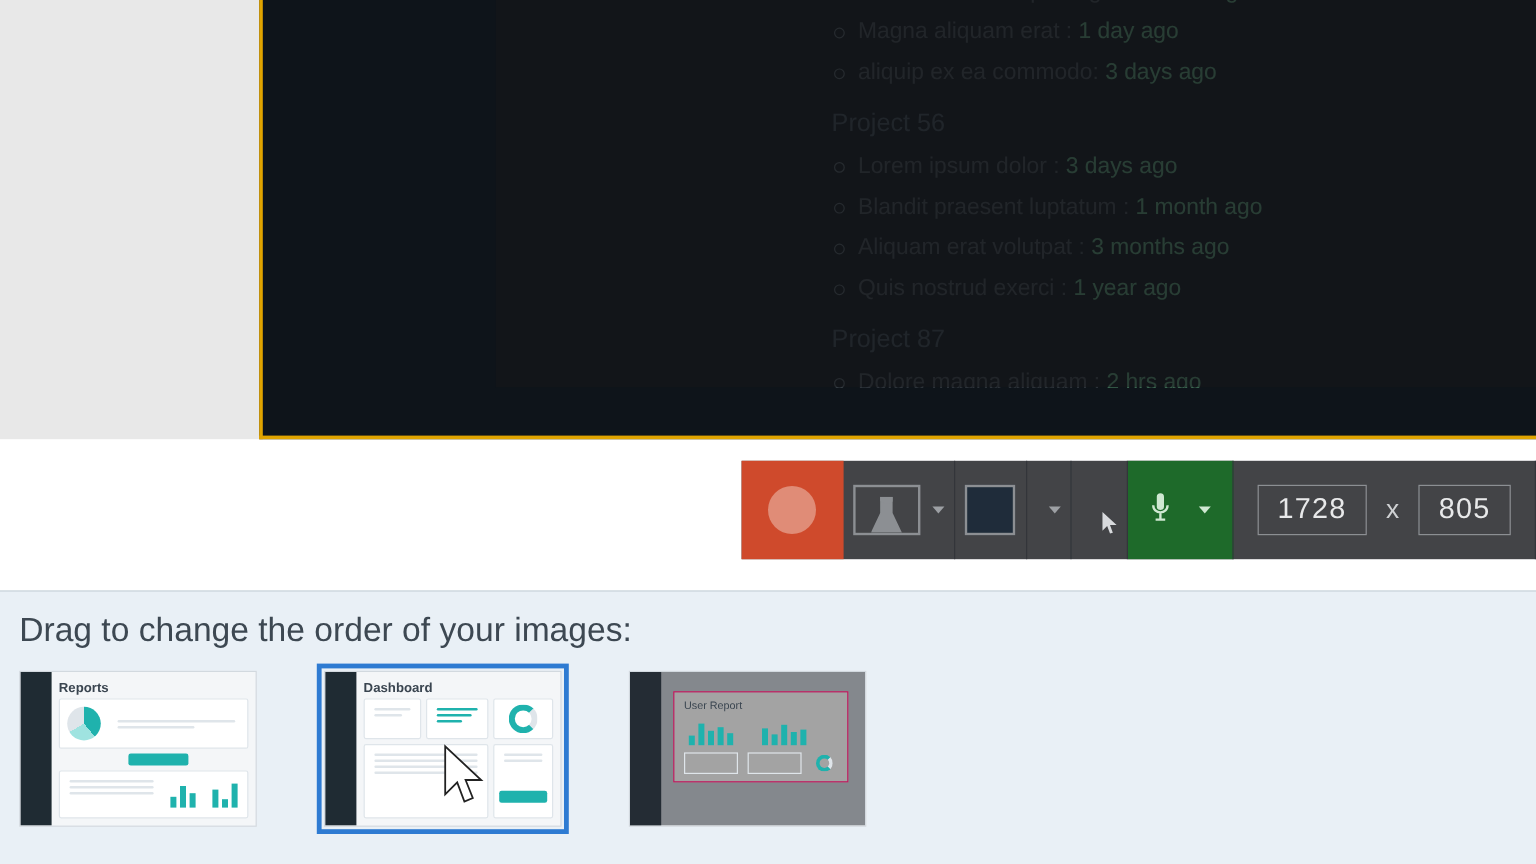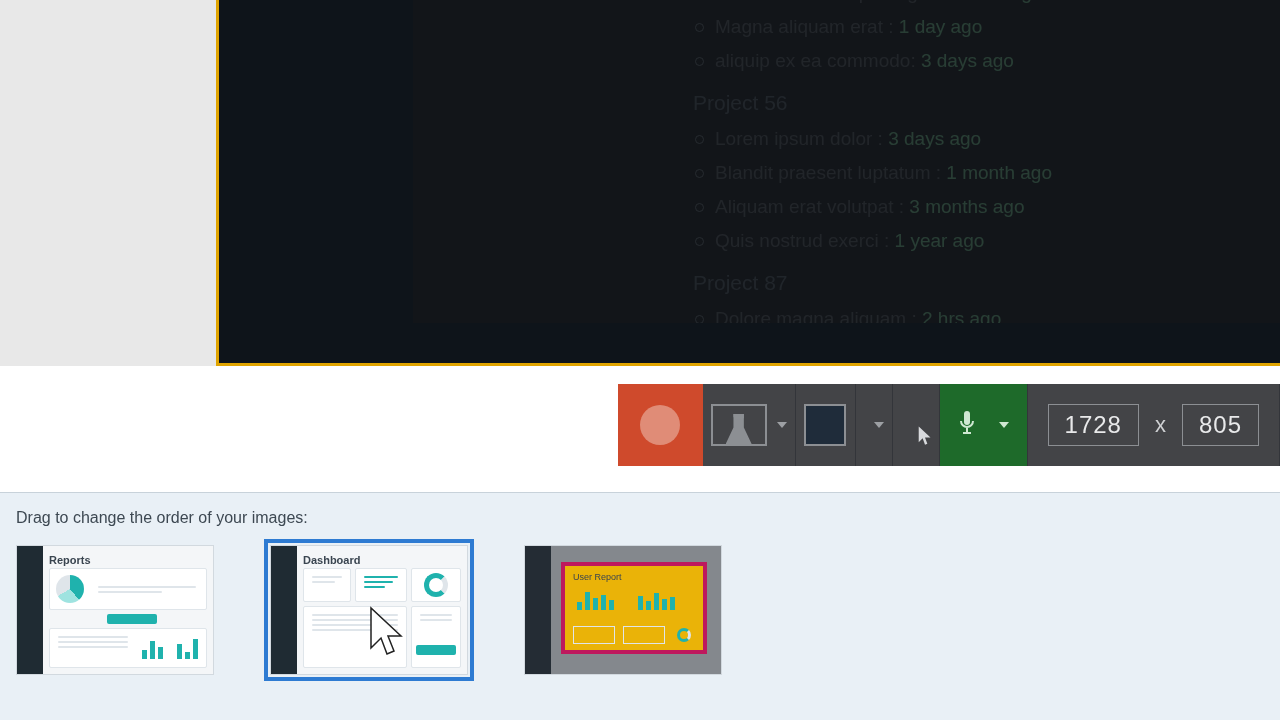--- a/index.html
+++ b/index.html
@@ -70,21 +70,21 @@
   .mic-cell .dd { border-top-color:#cfe8d2; margin-left:22px; }
   .dim-cell { flex:1; gap:16px; padding:6px 20px; justify-content:flex-start; }
   .dim-box { border:1px solid #8c8f93; padding:6px 16px; color:#e8e9ea; font-size:24px; letter-spacing:1px; }
   .dim-x { color:#cfd1d3; font-size:22px; }
 
   
   .strip {
     position:absolute; left:0; top:492px; right:0; bottom:0;
     background:#e9f0f6; border-top:1px solid #c8d2da; padding:16px;
   }
-  .strip-label { color:#3d4852; font-size:16px; margin-bottom:18px; }
+  .strip-label { color:#3d4852; font-size:28px; margin-bottom:18px; }
   .thumbs { display:flex; gap:56px; }
   .thumb-card {
     width:198px; height:130px; background:#f4f6f8; border:1px solid #d2d9df;
     position:relative; cursor:grab; overflow:hidden;
   }
   .thumb-card.selected { outline:4px solid #2e7bd2; outline-offset:2px; }
   
   .t-sb { position:absolute; left:0; top:0; bottom:0; width:26px; background:#1f2b33; }
   .t-hd { position:absolute; left:32px; top:8px; color:#3a4550; font-size:11px; font-weight:600; }
   .t-card { position:absolute; background:#fff; border:1px solid #dfe5ea; border-radius:2px; }
@@ -94,21 +94,21 @@
   .t-pie { width:28px; height:28px; border-radius:50%;
     background: conic-gradient(#1fb2ad 0 140deg,#9fe3e0 140deg 240deg,#dfe5ea 240deg 360deg);}
   .t-line { height:2px; background:#dfe5ea; margin:3px 4px; border-radius:1px; }
   .t-btn { position:absolute; background:#1fb2ad; height:10px; border-radius:2px; }
   
   .big-cursor { position:absolute; left:96px; top:58px; }
   .big-cursor svg{ width:40px; height:54px; fill:#fff; stroke:#222; stroke-width:1.5; }
 
   
   .t3-dim { position:absolute; inset:0; background:rgba(40,46,52,0.55); }
-  .t3-modal { position:absolute; left:36px; top:16px; right:14px; height:92px; background:#eab308; border:4px solid #be185d; }
+  .t3-modal { position:absolute; left:36px; top:16px; right:14px; height:76px; background:#a3a3a3; border:1px solid #be185d; }
 </style>
 </head>
 <body>
 
 <div class="capture-wrap">
   <div class="capture-frame">
     <div class="capture-inner">
       <div class="dash-content">
         <div class="row"><span>Consectetuer adipiscing elit :</span> <span class="ago">4 hrs ago</span></div>
         <div class="row"><span>Magna aliquam erat :</span> <span class="ago">1 day ago</span></div>

